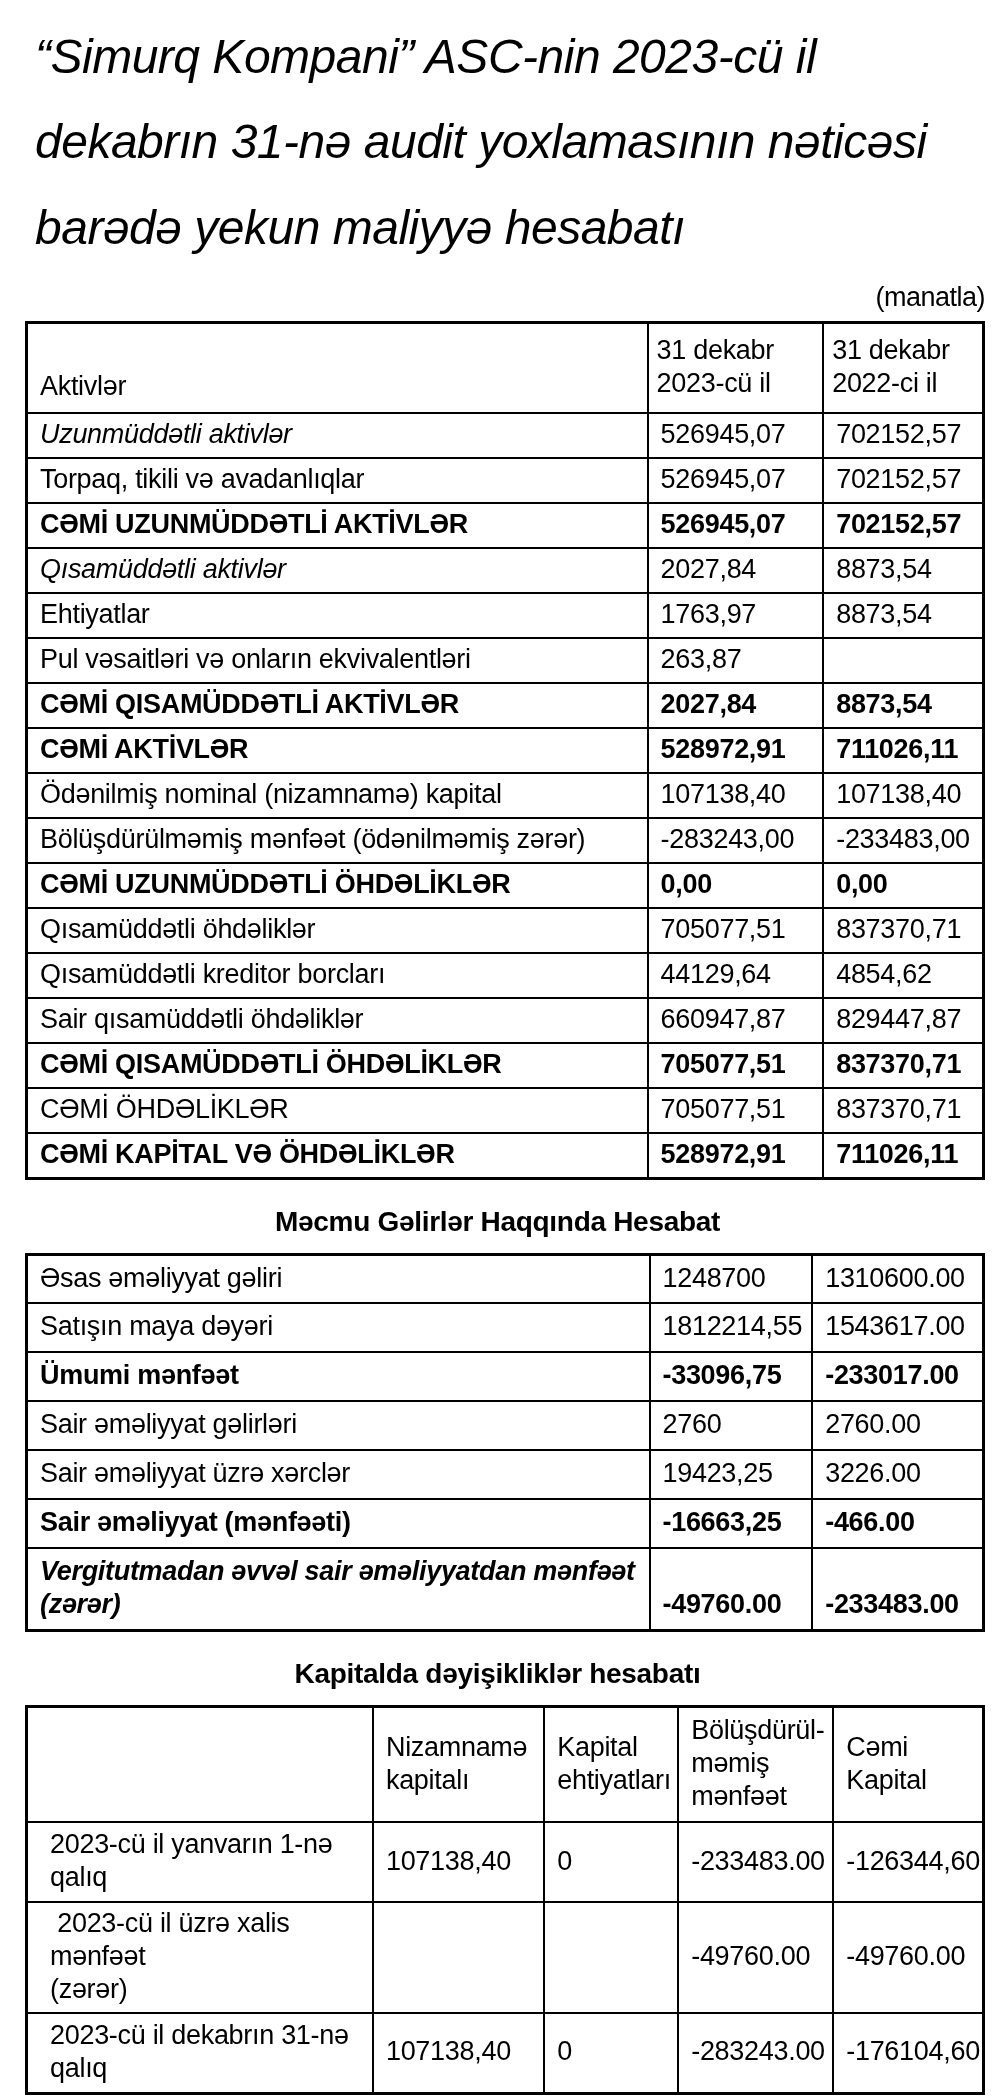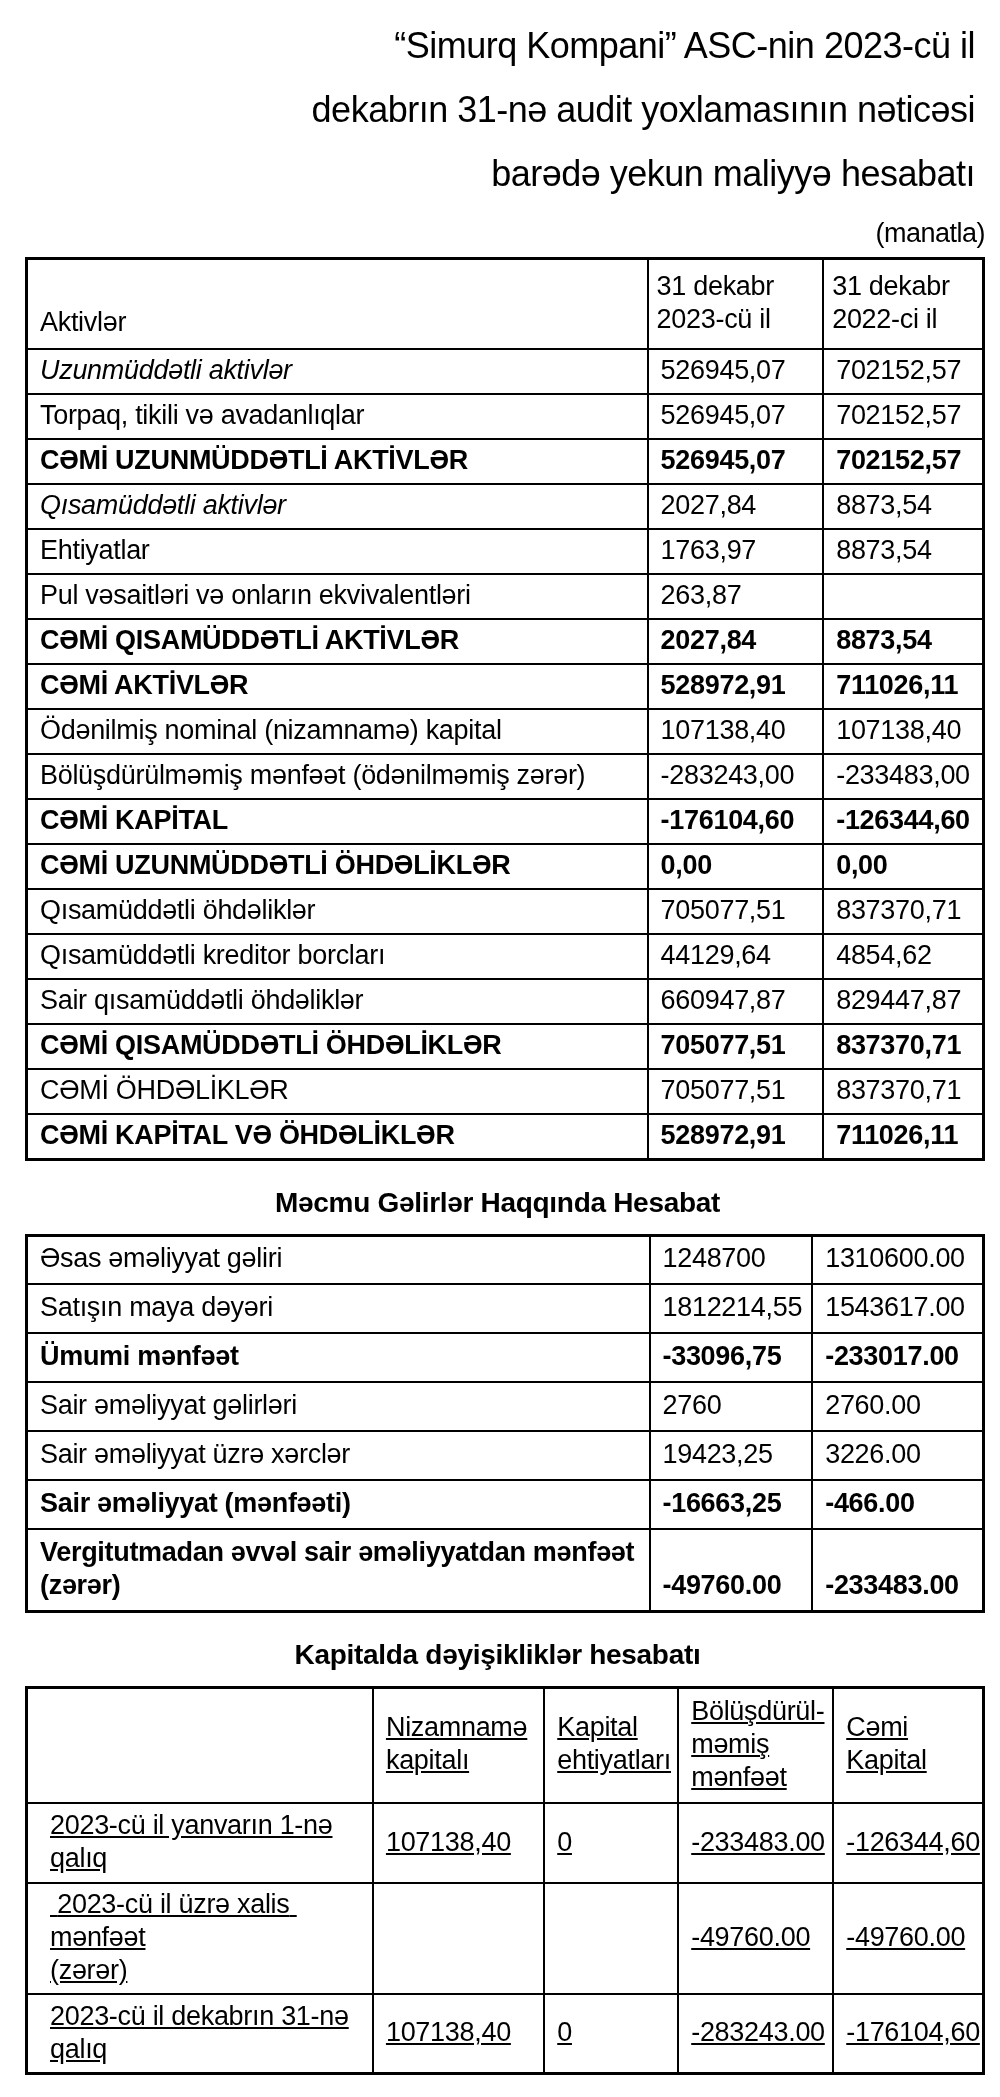--- a/index.html
+++ b/index.html
@@ -10,27 +10,28 @@
     font-family: "Liberation Sans", "DejaVu Sans", sans-serif;
   }
   .page {
     width: 1000px;
     min-height: 2097px;
     box-sizing: border-box;
     padding: 14px 15px 20px 25px;
     background: #ffffff;
   }
   .doc-title {
-    font-size: 36px;
+    font-size: 48px;
     font-weight: 400;
     line-height: 1.78;
-    text-align: right;
+    text-align: left;
     margin: 0 10px 0 10px;
     white-space: pre-line;
     letter-spacing: -0.5px;
+    font-style: italic;
   }
   .currency-note {
     text-align: right;
     font-size: 27px;
     margin: 12px 0 8px 0;
     letter-spacing: -0.5px;
   }
   table.fin-table {
     width: 960px;
     border-collapse: collapse;
@@ -55,27 +56,27 @@
 
   
   .balance tr { height: 45px; }
   .balance tr.head { height: 90px; }
   .balance tr.head td.lab { vertical-align: bottom; padding-bottom: 9px; }
   .balance tr.head td.val { vertical-align: middle; padding-left: 8px; }
 
   
   .income tr { height: 49px; }
   .income tr.tall { height: 82px; }
-  .income tr.tall td.lab { vertical-align: top; padding-top: 6px; }
+  .income tr.tall td.lab { vertical-align: top; padding-top: 6px; font-style: italic; }
   .income tr.tall td.val { vertical-align: bottom; padding-bottom: 8px; }
 
   
   .equity td { vertical-align: bottom; padding-bottom: 9px; font-size: 26px; padding-left: 9px; }
   .equity td.lab { padding-left: 22px; }
-  .equity tr { height: 80px; text-decoration: underline; }
+  .equity tr { height: 80px; }
   .equity tr.head { height: 116px; }
 
   .section-heading {
     font-size: 28px;
     font-weight: 700;
     text-align: center;
     margin: 26px 15px 15px 0;
     letter-spacing: -0.3px;
   }
 </style>
@@ -146,25 +147,20 @@
       </tr>
       <tr>
         <td class="lab">Ödənilmiş nominal (nizamnamə) kapital</td>
         <td class="val">107138,40</td>
         <td class="val">107138,40</td>
       </tr>
       <tr>
         <td class="lab">Bölüşdürülməmiş mənfəət (ödənilməmiş zərər)</td>
         <td class="val">-283243,00</td>
         <td class="val">-233483,00</td>
-      </tr>
-      <tr class="bold">
-        <td class="lab">CƏMİ KAPİTAL</td>
-        <td class="val">-176104,60</td>
-        <td class="val">-126344,60</td>
       </tr>
       <tr class="bold">
         <td class="lab">CƏMİ UZUNMÜDDƏTLİ ÖHDƏLİKLƏR</td>
         <td class="val">0,00</td>
         <td class="val">0,00</td>
       </tr>
       <tr>
         <td class="lab">Qısamüddətli öhdəliklər</td>
         <td class="val">705077,51</td>
         <td class="val">837370,71</td>

